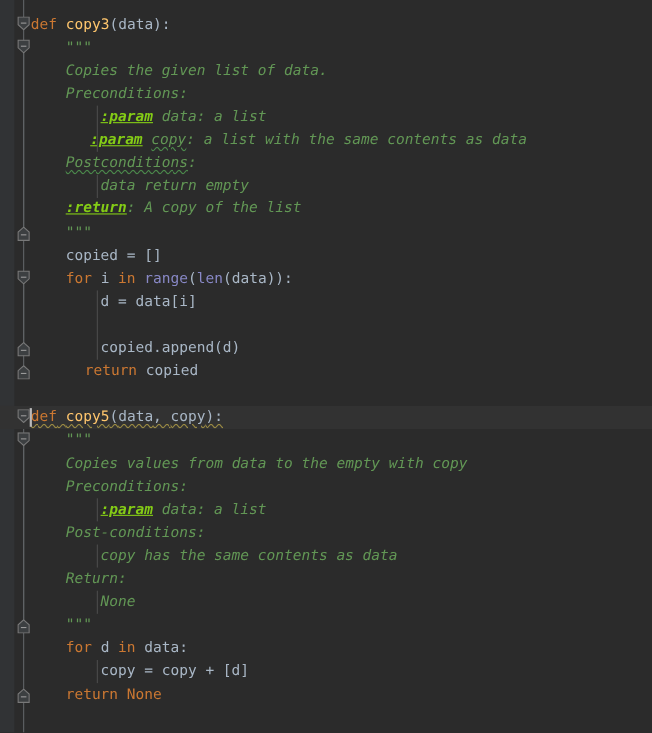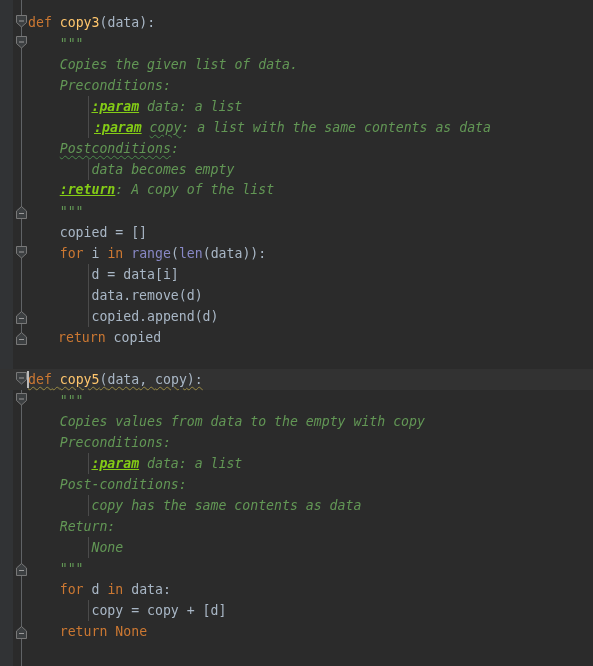--- a/index.html
+++ b/index.html
@@ -146,31 +146,30 @@
       <div class="indent-guide" style="left: 88.44px; top: 264px; height: 63px;"></div>
       <div class="indent-guide" style="left: 88.44px; top: 453px; height: 21px;"></div>
       <div class="indent-guide" style="left: 88.44px; top: 495px; height: 21px;"></div>
       <div class="indent-guide" style="left: 88.44px; top: 537px; height: 21px;"></div>
       <div class="indent-guide" style="left: 88.44px; top: 600px; height: 21px;"></div>
       <div class="line" style="top: 12px;"><span class="txt" style="left: 28px;"><span class="kw">def</span><span class="punc"> </span><span class="fn">copy3</span><span class="punc">(</span><span class="ident">data</span><span class="punc">):</span></span></div>
       <div class="line" style="top: 33px;"><span class="txt" style="left: 59.72px;"><span class="doc">"""</span></span></div>
       <div class="line" style="top: 54px;"><span class="txt" style="left: 59.72px;"><span class="doc">Copies the given list of data.</span></span></div>
       <div class="line" style="top: 75px;"><span class="txt" style="left: 59.72px;"><span class="doc">Preconditions:</span></span></div>
       <div class="line" style="top: 96px;"><span class="txt" style="left: 91.44px;"><span class="doctag">:param</span><span class="doc"> data: a list</span></span></div>
-      <div class="line" style="top: 117px;"><span class="txt" style="left: 94px;"><span class="doctag">:param</span><span class="doc"> </span><span class="doc typo">copy</span><span class="doc">: a list with the same contents as data</span></span></div>
+      <div class="line" style="top: 117px;"><span class="txt" style="left: 82px;"><span class="doctag">:param</span><span class="doc"> </span><span class="doc typo">copy</span><span class="doc">: a list with the same contents as data</span></span></div>
       <div class="line" style="top: 138px;"><span class="txt" style="left: 59.72px;"><span class="doc typo">Postconditions</span><span class="doc">:</span></span></div>
-      <div class="line" style="top: 159px;"><span class="txt" style="left: 91.44px;"><span class="doc">data becomes empty</span></span></div>
+      <div class="line" style="top: 159px;"><span class="txt" style="left: 91.44px;"><span class="doc">data return empty</span></span></div>
       <div class="line" style="top: 179px;"><span class="txt" style="left: 59.72px;"><span class="doctag">:return</span><span class="doc">: A copy of the list</span></span></div>
       <div class="line" style="top: 201px;"><span class="txt" style="left: 59.72px;"><span class="doc">"""</span></span></div>
       <div class="line" style="top: 222px;"><span class="txt" style="left: 59.72px;"><span class="ident">copied = []</span></span></div>
       <div class="line" style="top: 243px;"><span class="txt" style="left: 59.72px;"><span class="kw">for</span><span class="ident"> i </span><span class="kw">in</span><span class="ident"> </span><span class="built">range</span><span class="punc">(</span><span class="built">len</span><span class="punc">(data)):</span></span></div>
       <div class="line" style="top: 264px;"><span class="txt" style="left: 91.44px;"><span class="ident">d = data[i]</span></span></div>
-      <div class="line" style="top: 285px;"><span class="txt" style="left: 91.44px;"><span class="ident">data.remove(d)</span></span></div>
       <div class="line" style="top: 306px;"><span class="txt" style="left: 91.44px;"><span class="ident">copied.append(d)</span></span></div>
-      <div class="line" style="top: 327px;"><span class="txt" style="left: 58px;"><span class="kw">return</span><span class="ident"> copied</span></span></div>
+      <div class="line" style="top: 327px;"><span class="txt" style="left: 77px;"><span class="kw">return</span><span class="ident"> copied</span></span></div>
       <div class="line" style="top: 348px;"><span class="txt" style="left: 28px;"></span></div>
       <div class="line caret-line" style="top: 369px;"><span class="txt" style="left: 28px;"><span class="kw warn-wave">def</span><span class="punc warn-wave"> </span><span class="fn warn-wave">copy5</span><span class="punc warn-wave">(</span><span class="ident warn-wave">data</span><span class="punc warn-wave">, </span><span class="ident warn-wave">copy</span><span class="punc warn-wave">):</span></span></div>
       <div class="line" style="top: 390px;"><span class="txt" style="left: 59.72px;"><span class="doc">"""</span></span></div>
       <div class="line" style="top: 411px;"><span class="txt" style="left: 59.72px;"><span class="doc">Copies values from data to the empty with copy</span></span></div>
       <div class="line" style="top: 432px;"><span class="txt" style="left: 59.72px;"><span class="doc">Preconditions:</span></span></div>
       <div class="line" style="top: 453px;"><span class="txt" style="left: 91.44px;"><span class="doctag">:param</span><span class="doc"> data: a list</span></span></div>
       <div class="line" style="top: 474px;"><span class="txt" style="left: 59.72px;"><span class="doc">Post-conditions:</span></span></div>
       <div class="line" style="top: 495px;"><span class="txt" style="left: 91.44px;"><span class="doc">copy has the same contents as data</span></span></div>
       <div class="line" style="top: 516px;"><span class="txt" style="left: 59.72px;"><span class="doc">Return:</span></span></div>
       <div class="line" style="top: 537px;"><span class="txt" style="left: 91.44px;"><span class="doc">None</span></span></div>

